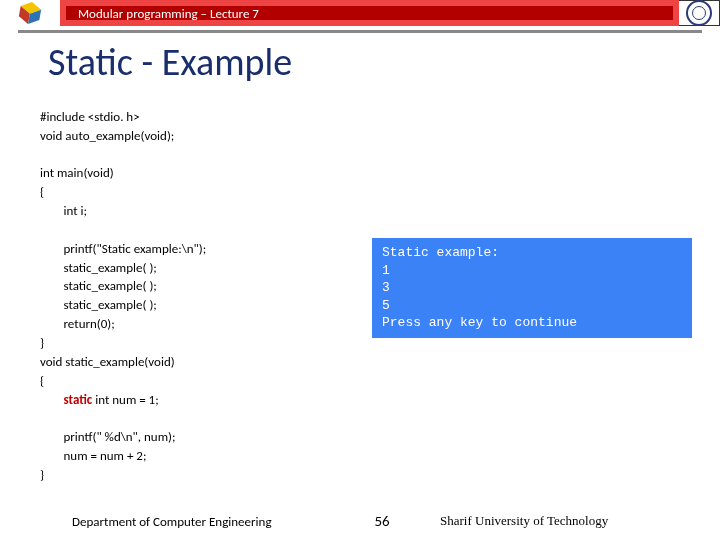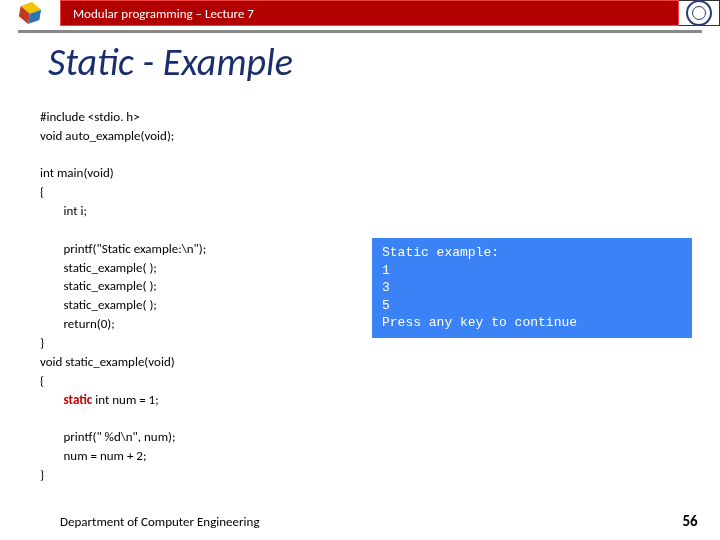--- a/index.html
+++ b/index.html
@@ -23,21 +23,21 @@
     background: #fff;
     display: flex;
     align-items: center;
     justify-content: center;
     position: relative;
     z-index: 2;
   }
   .topbar-red {
     flex: 1;
     background: #b20000;
-    border: 1px solid #ef4444;
+    border: 6px solid #ef4444;
     display: flex;
     align-items: center;
     padding-left: 12px;
     color: #fff;
     font-size: 13px;
   }
   .topbar-seal {
     width: 40px;
     background: #fff;
     display: flex;
@@ -49,21 +49,20 @@
   .underline {
     height: 3px;
     background: #888;
     margin: 4px 18px 0 18px;
   }
   .title {
     font-size: 38px;
     color: #1a2e6e;
     margin: 6px 0 4px 48px;
     font-weight: 400;
-    font-style: italic;
   }
   .code {
     font-family: Calibri, Arial, sans-serif;
     font-size: 13px;
     line-height: 1.45;
     margin-left: 40px;
     white-space: pre;
   }
   .kw-static { color: #c00000; font-weight: 700; }
   .output-box {
@@ -75,38 +74,37 @@
     color: #fff;
     font-family: "Courier New", monospace;
     font-size: 13px;
     padding: 6px 10px;
     line-height: 1.35;
     white-space: pre;
   }
   .footer {
     position: absolute;
     bottom: 10px;
-    left: 0;
+    left: 12px;
     right: 0;
     display: flex;
     align-items: center;
     font-size: 13px;
     font-family: Georgia, serif;
   }
   .footer-left {
     flex: 1;
     padding-left: 60px;
     font-family: Calibri, Arial, sans-serif;
   }
   .footer-page {
     width: 60px;
     text-align: center;
     font-family: Calibri, Arial, sans-serif;
     font-size: 15px;
-    font-weight: bold;
   }
   .footer-right {
     flex: 1;
     text-align: left;
     padding-left: 28px;
   }
   .logo-cube {
     width: 26px; height: 26px;
     transform: rotate(10deg);
   }
@@ -169,13 +167,14 @@
 
 <div class="output-box"><span>Static example:</span>
 <span>1</span>
 <span>3</span>
 <span>5</span>
 <span>Press any key to continue</span></div>
 
 <div class="footer">
   <div class="footer-left">Department of Computer Engineering</div>
   <div class="footer-page">56</div>
+  <div class="footer-right">Sharif University of Technology</div>
 </div>
 
 </body></html>

